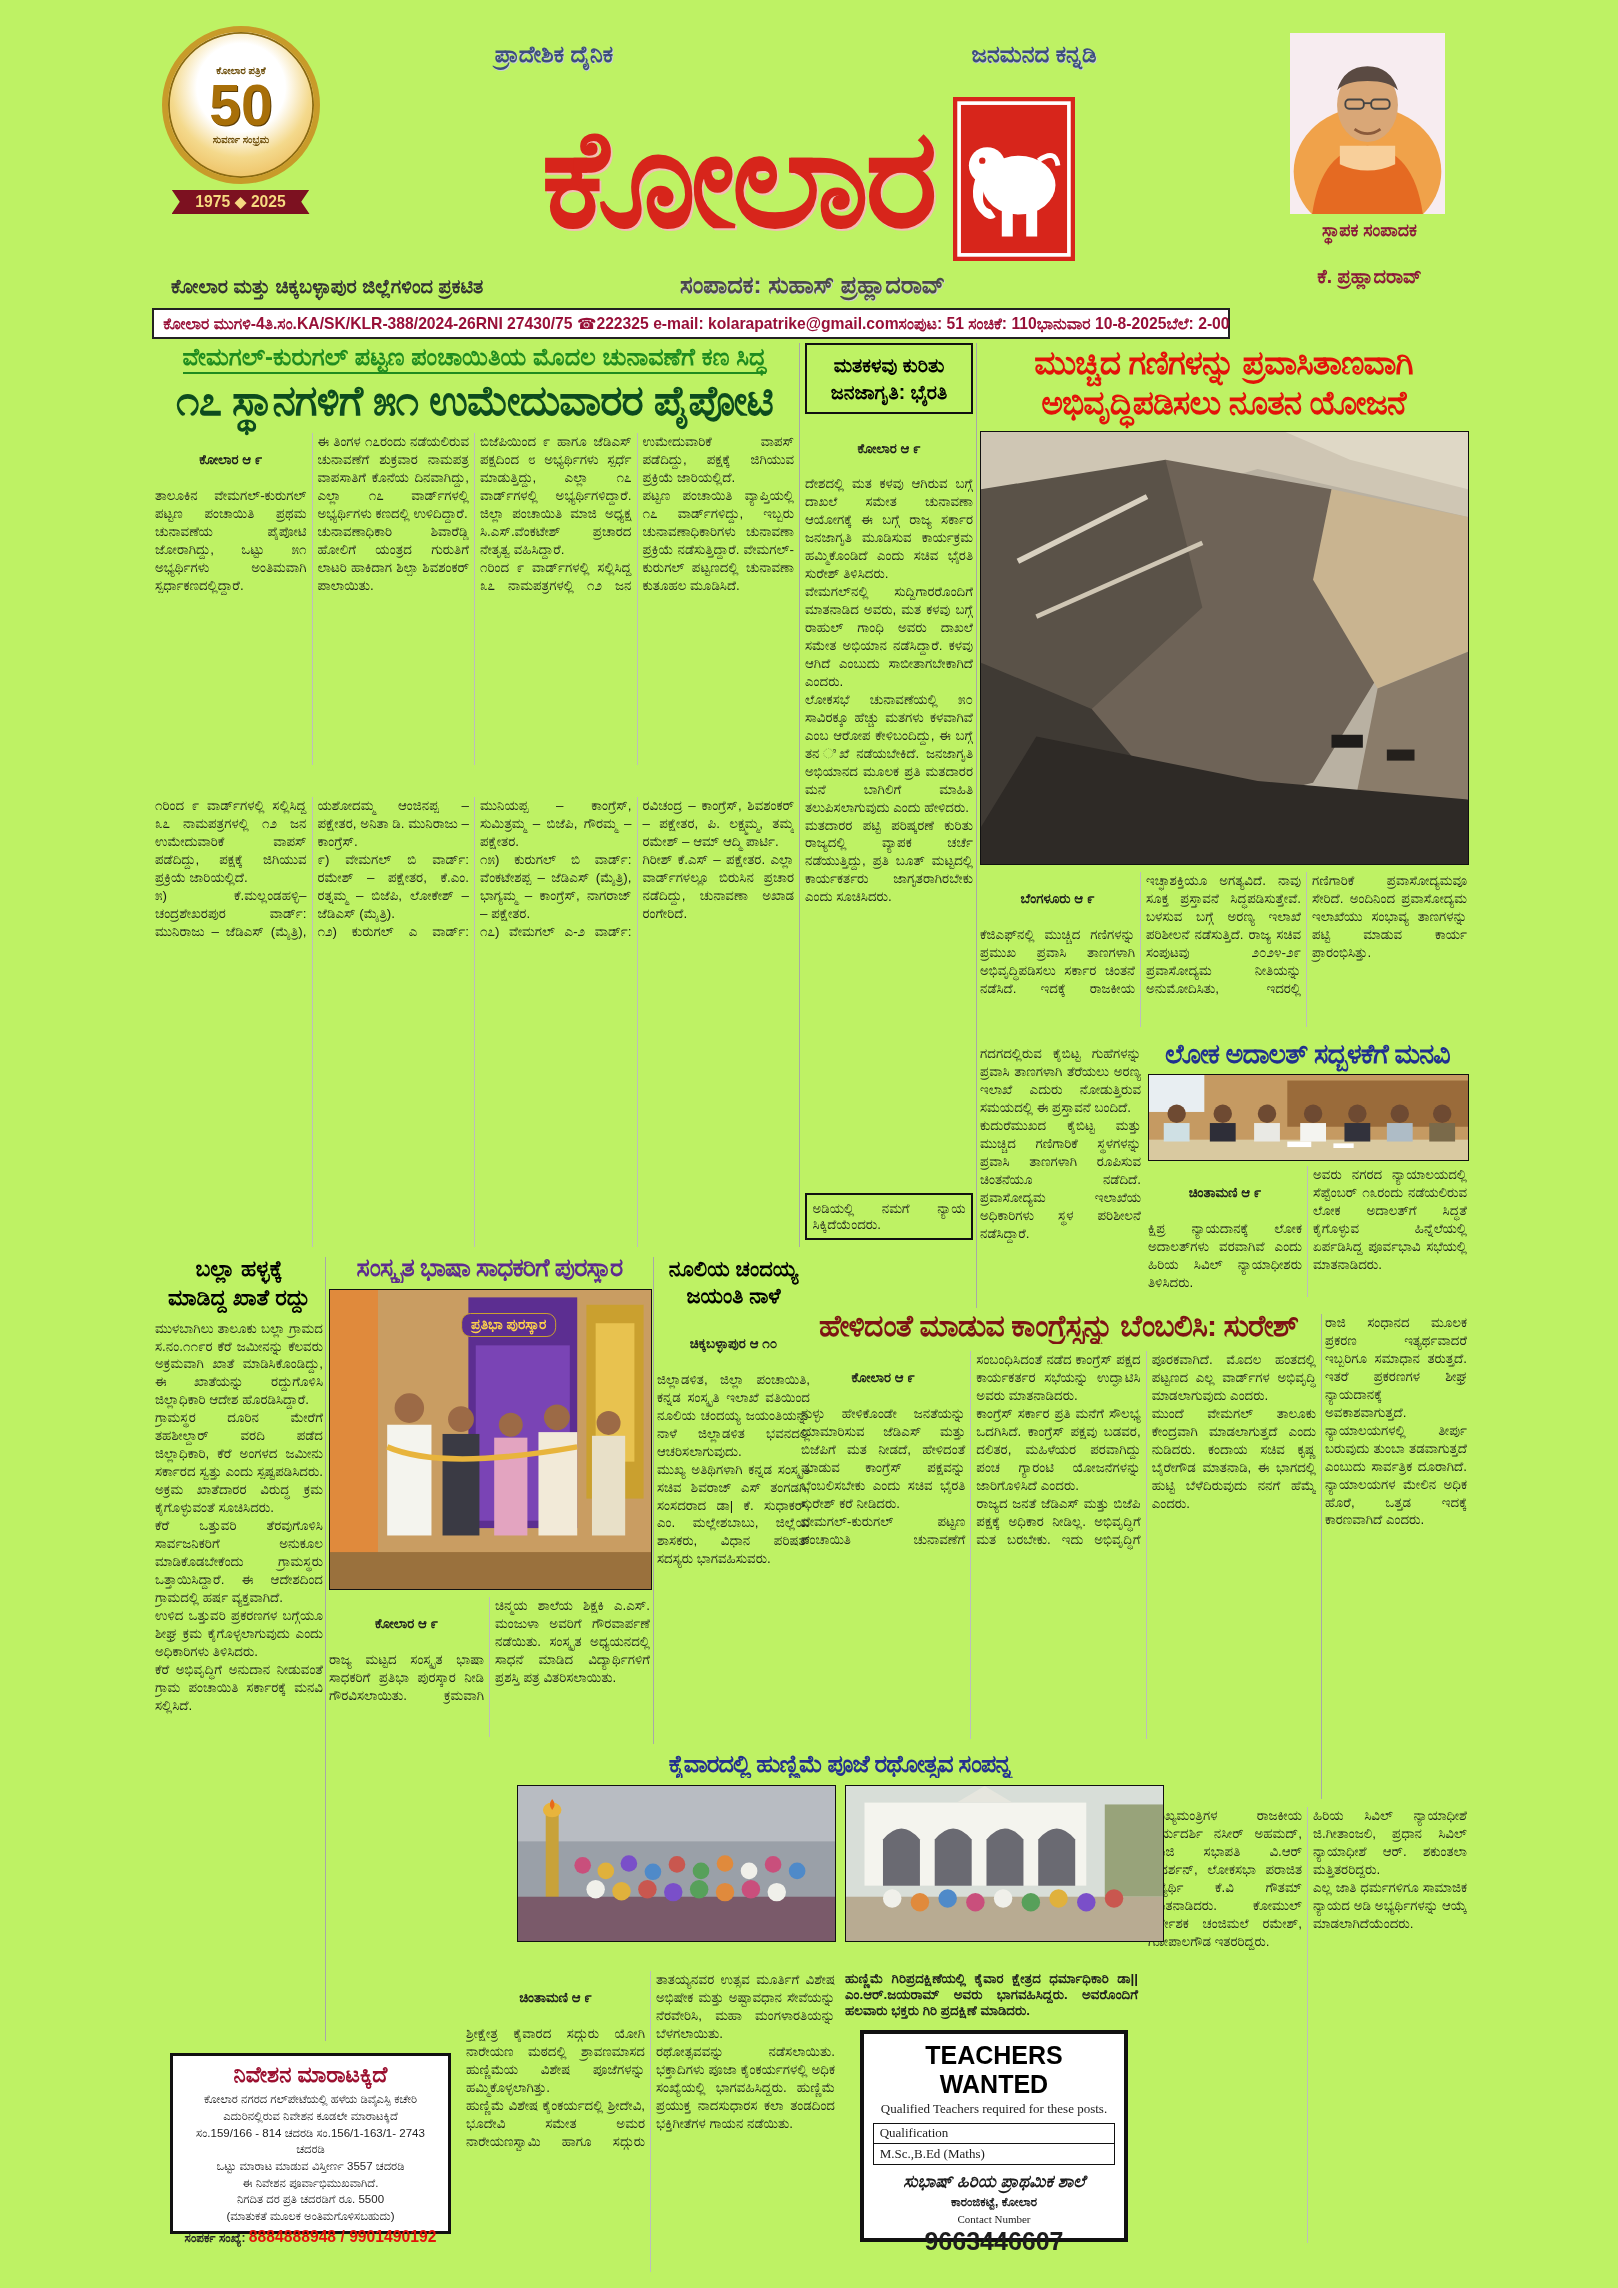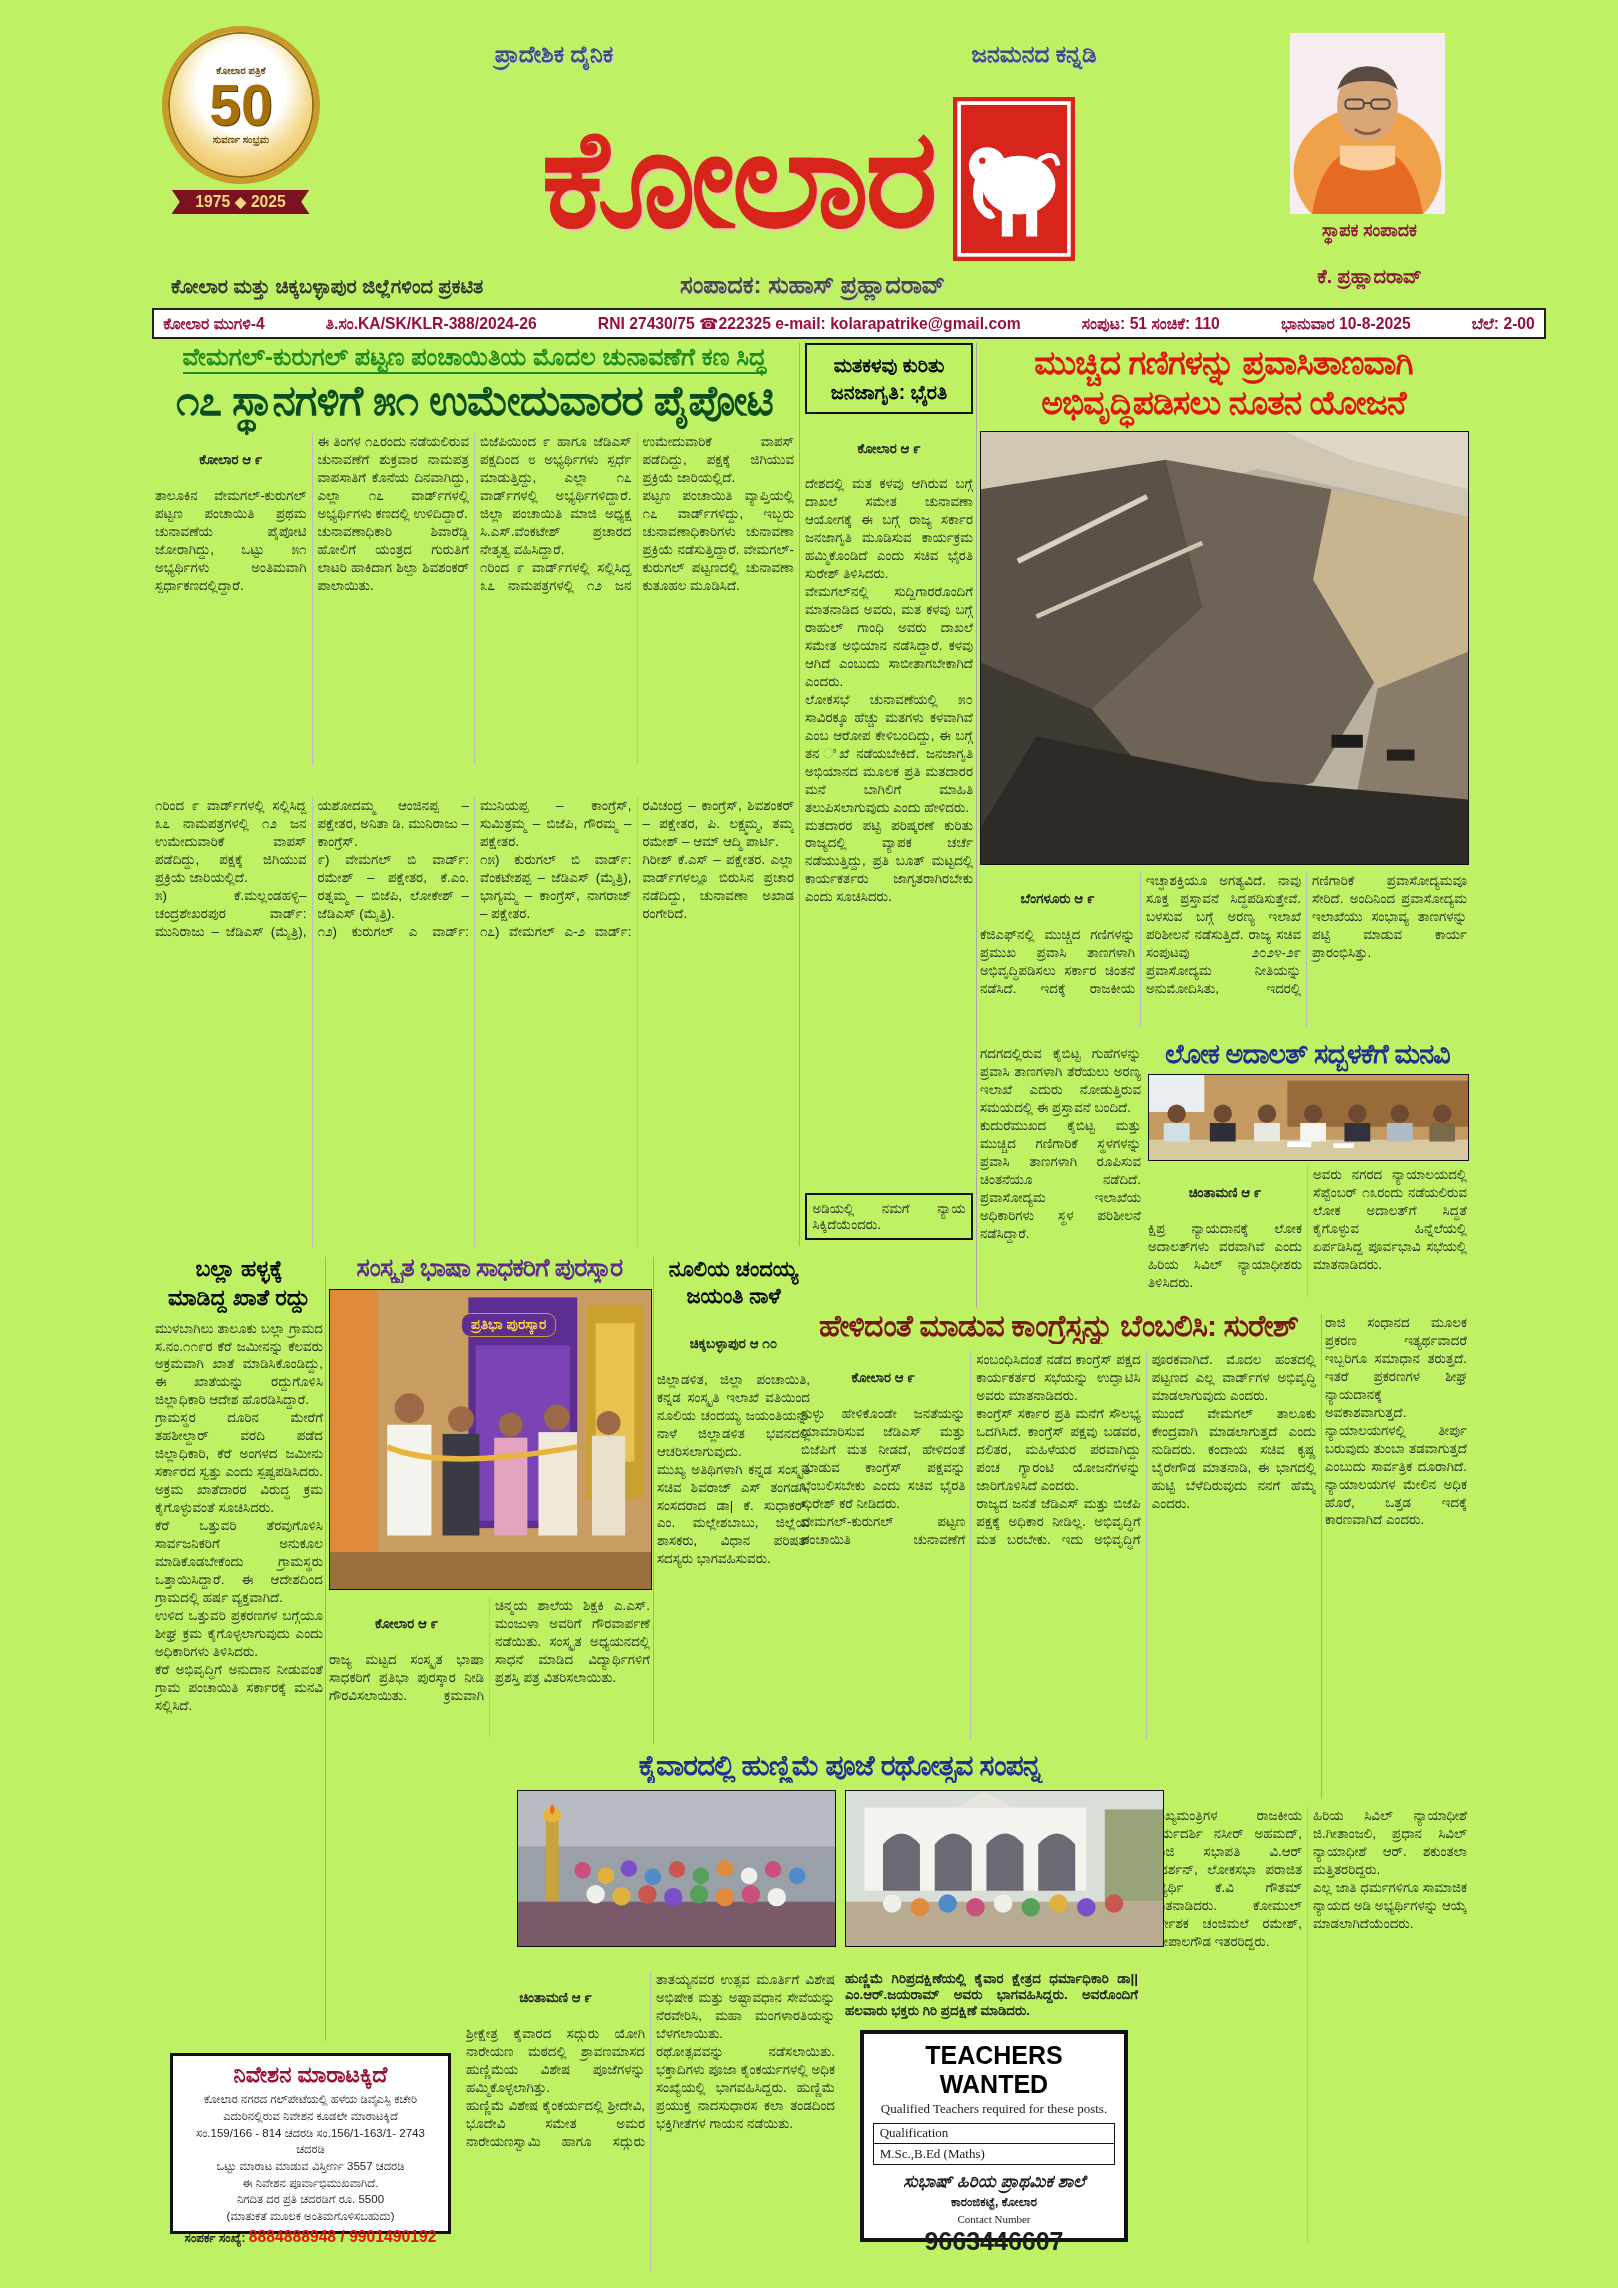--- a/index.html
+++ b/index.html
@@ -22,21 +22,21 @@
   .title-word{font-size:137px;font-weight:bold;color:#d7251b;line-height:1;letter-spacing:-3.7px;
      text-shadow:1.8px 1.8px 0 #f3beb6;}
   .eleph-box{width:122px;height:164px;flex:0 0 auto;}
   #founderPhoto{left:1290px;top:33px;width:155px;height:181px;}
   #founderTxt{left:1279px;top:220px;width:181px;text-align:center;font-weight:bold;color:#8b1a3a;}
   #founderTxt .l1{font-size:17.5px;} #founderTxt .l2{font-size:19.4px;margin-top:24px;}
   #publishLine{left:171px;top:275px;width:406px;font-size:19.4px;font-weight:bold;color:#333;}
   #editorLine{left:591px;top:271px;width:443px;text-align:center;font-size:24px;font-weight:bold;color:#4a4a4a;
      text-shadow:0.9px 0.9px 0 #cfcfcf;}
   
-  #infobar{left:152px;top:308px;width:1394px;height:31px;border:2.3px solid #222;background:#fff;
+  #infobar{left:152px;top:308px;width:1078px;height:31px;border:2.3px solid #222;background:#fff;
      display:flex;align-items:center;justify-content:space-between;padding:0 9.2px;box-sizing:border-box;}
   #infobar span{font-size:15.7px;font-weight:bold;color:#981038;white-space:nowrap;}
   
   .body-text{font-size:13.4px;line-height:1.34;text-align:justify;color:#1b1b1b;white-space:pre-line;overflow:hidden;}
   .cols2{column-count:2;column-gap:11px;column-rule:0.9px solid #bdbdbd;}
   .cols3{column-count:3;column-gap:11px;column-rule:0.9px solid #bdbdbd;}
   .cols4{column-count:4;column-gap:11px;column-rule:0.9px solid #bdbdbd;}
   .dl{font-weight:bold;text-align:center;white-space:pre-line;}
   .photo{display:block;border:1.8px solid #111;width:100%;background:#888;}
   .vrule{width:0.9px;background:#a8a8a8;}
@@ -72,21 +72,21 @@
   #sanskrit .body{height:140px;margin-top:7.4px;}
   #jayanti{left:657px;top:1255px;width:153px;}
   #jayanti .headline{text-align:center;font-size:21px;font-weight:bold;color:#000;line-height:1.3;white-space:pre-line;}
   #jayanti .body{height:397px;margin-top:7.4px;}
   #congress{left:801px;top:1309px;width:515px;}
   #congress .headline{text-align:center;font-size:30px;font-weight:bold;color:#7d1414;letter-spacing:-0.9px;white-space:nowrap;overflow:hidden;}
   #congress .body{height:388px;margin-top:7.4px;}
   #bottomR1{left:1325px;top:1314px;width:142px;height:487px;}
   #bottomR2{left:1148px;top:1807px;width:319px;height:436px;}
   #kaivara{left:517px;top:1750px;width:646px;}
-  #kaivara .headline{text-align:center;font-size:28px;font-weight:bold;color:#23308f;letter-spacing:-0.9px;white-space:nowrap;overflow:hidden;}
+  #kaivara .headline{text-align:center;font-size:24px;font-weight:bold;color:#23308f;letter-spacing:-0.9px;white-space:nowrap;overflow:hidden;}
   #kaivara .photos{display:flex;gap:9.2px;margin-top:7.4px;}
   #kaivara .photos .ph{width:317px;height:155px;border:1.8px solid #111;}
   #kaivaraCaption{left:845px;top:1971px;width:293px;font-size:13.4px;font-weight:bold;text-align:justify;}
   #kaivaraBody{left:466px;top:1971px;width:369px;height:301px;}
   
   #siteAd{left:170px;top:2053px;width:281px;height:181px;border:3.7px solid #111;box-sizing:border-box;
      padding:5.5px 7.4px;text-align:center;background:#fff;}
   #siteAd .t{font-size:22px;font-weight:bold;color:#9b1030;margin-bottom:3.7px;}
   #siteAd .ln{font-size:11.5px;line-height:1.45;color:#222;}
   #siteAd .ph{font-size:12px;font-weight:bold;margin-top:3.7px;color:#222;}

